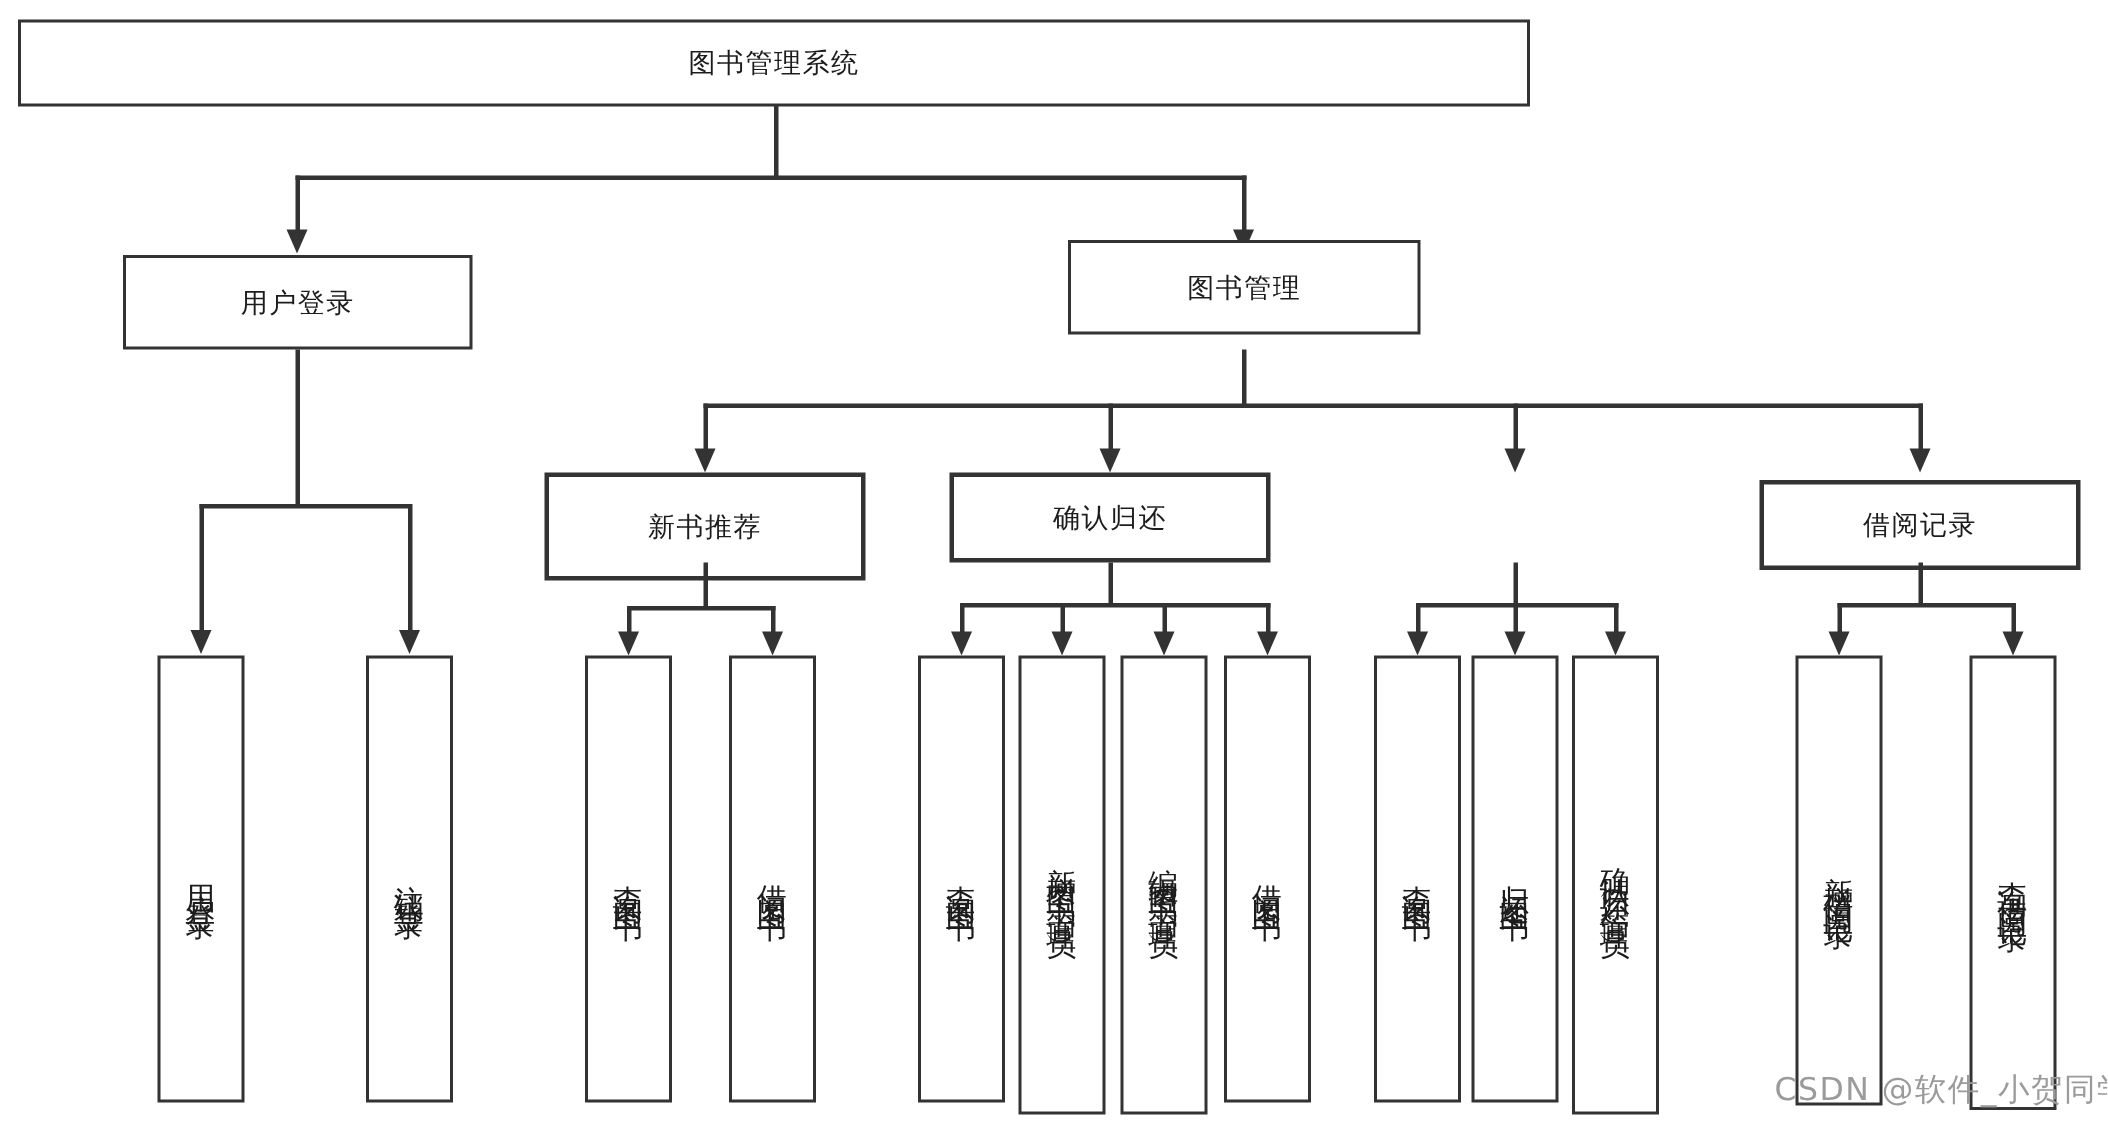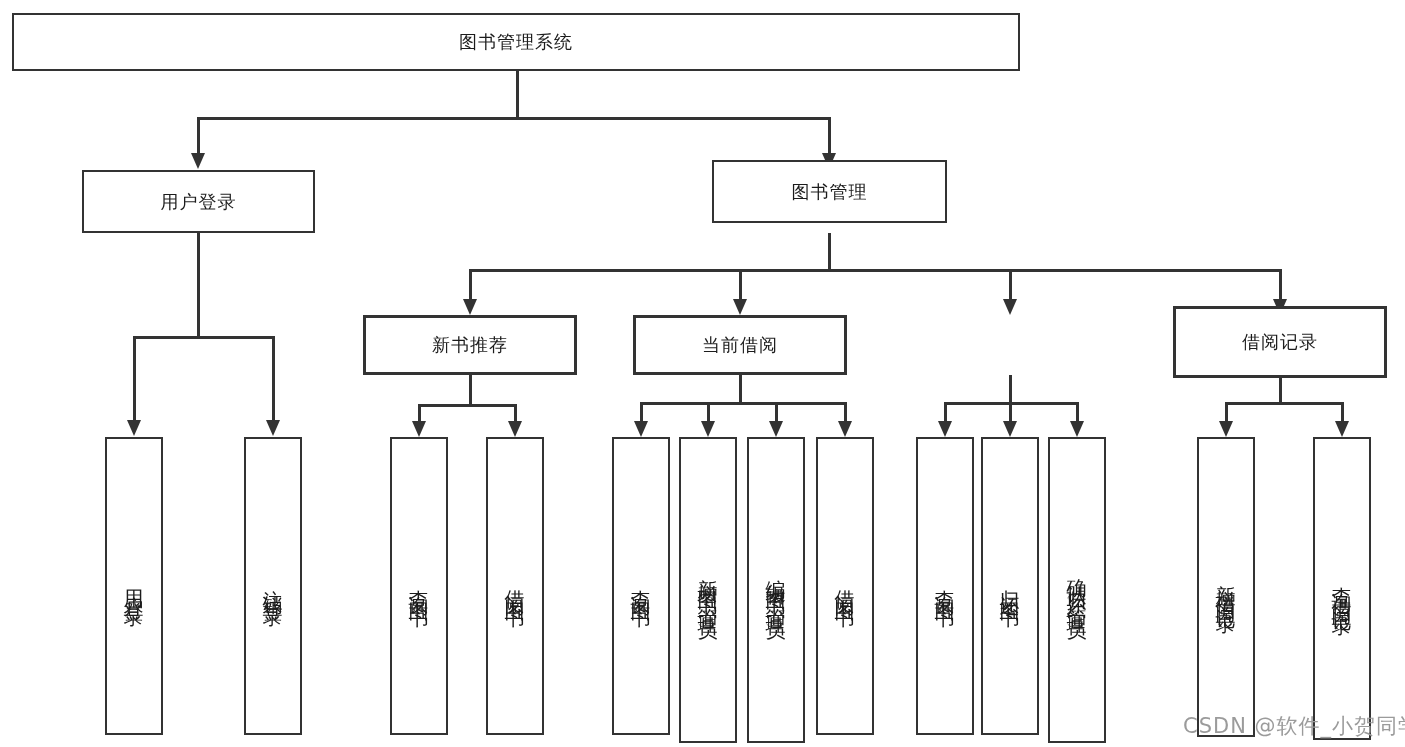--- a/index.html
+++ b/index.html
@@ -73,27 +73,27 @@
   <div class="hl" style="left:469px;top:269px;width:813px"></div>
   <div class="vl" style="left:469px;top:269px;height:31px"></div>
   <div class="ah" style="left:463px;top:299px"></div>
   <div class="vl" style="left:739px;top:269px;height:31px"></div>
   <div class="ah" style="left:733px;top:299px"></div>
   <div class="vl" style="left:1009px;top:269px;height:31px"></div>
   <div class="ah" style="left:1003px;top:299px"></div>
   <div class="vl" style="left:1279px;top:269px;height:31px"></div>
   <div class="ah" style="left:1273px;top:299px"></div>
 
-  <div class="box lv3" style="left:363px;top:315px;width:214px;height:60px">
+  <div class="box lv3" style="left:363px;top:315px;width:214px;height:72px">
     <span class="lbl">新书推荐</span>
   </div>
   <div class="box lv3" style="left:633px;top:315px;width:214px;height:60px">
-    <span class="lbl">当前借阅</span>
+    <span class="lbl">确认归还</span>
   </div>
-  <div class="box lv3" style="left:1173px;top:306px;width:214px;height:72px">
+  <div class="box lv3" style="left:1173px;top:320px;width:214px;height:60px">
     <span class="lbl">借阅记录</span>
   </div>
 
   <div class="vl" style="left:469px;top:375px;height:31px"></div>
   <div class="hl" style="left:418px;top:404px;width:99px"></div>
   <div class="vl" style="left:418px;top:404px;height:18px"></div>
   <div class="ah" style="left:412px;top:421px"></div>
   <div class="vl" style="left:514px;top:404px;height:18px"></div>
   <div class="ah" style="left:508px;top:421px"></div>
   <div class="box leaf" style="left:390px;top:437px;width:58px;height:298px">

